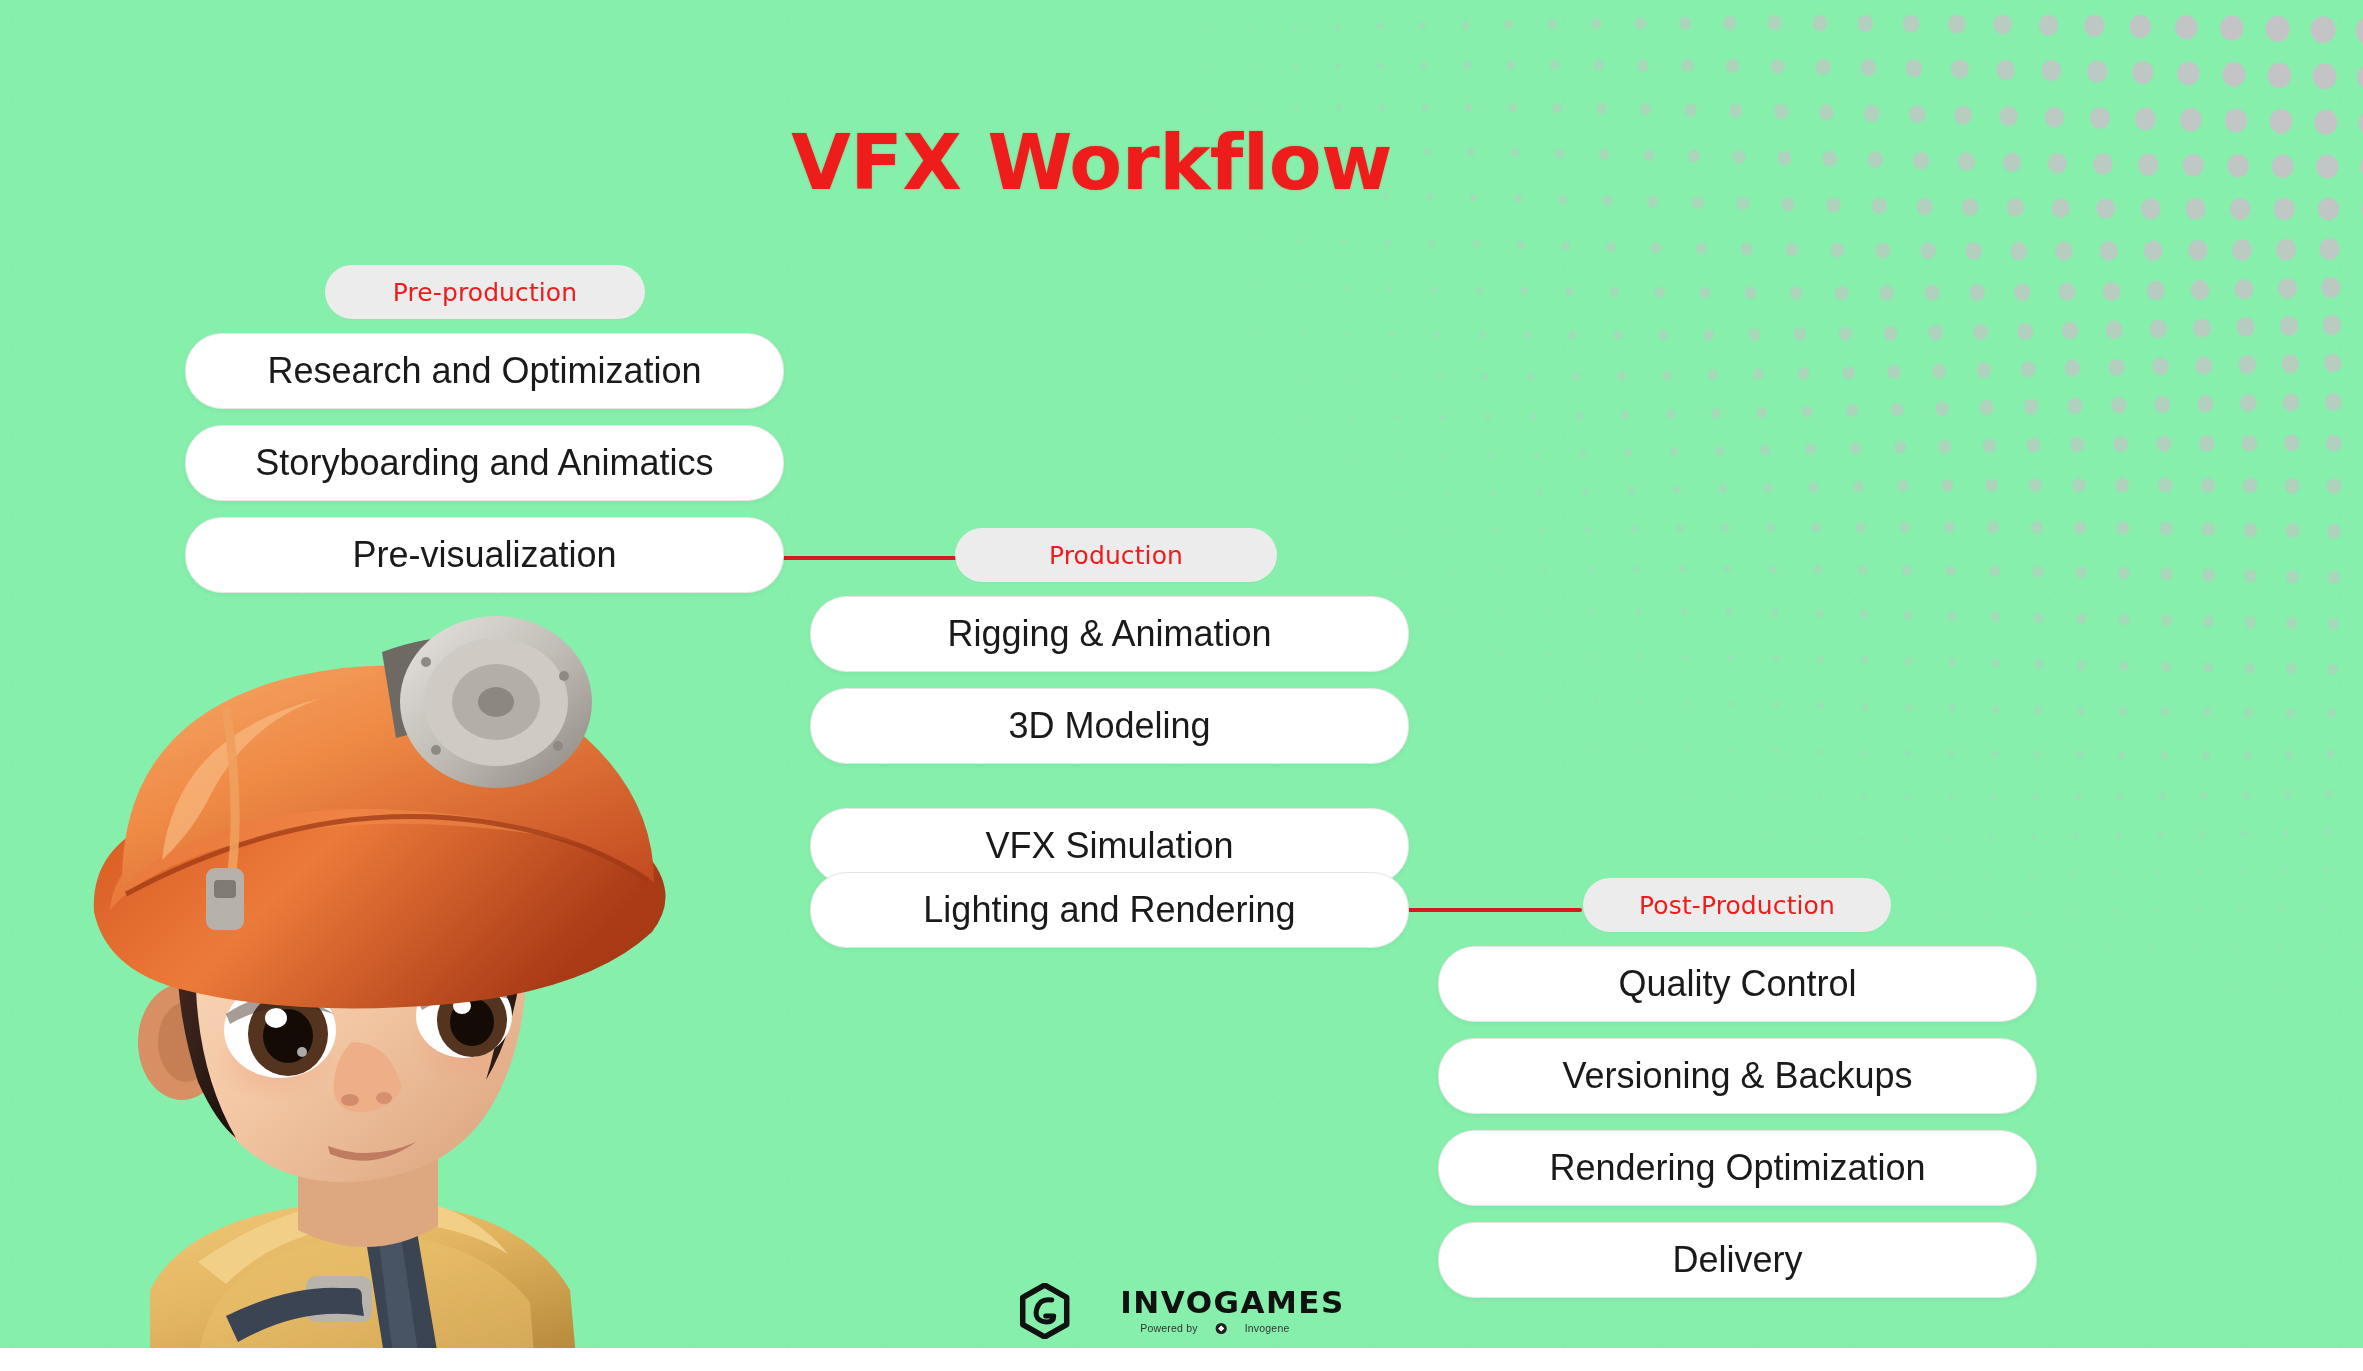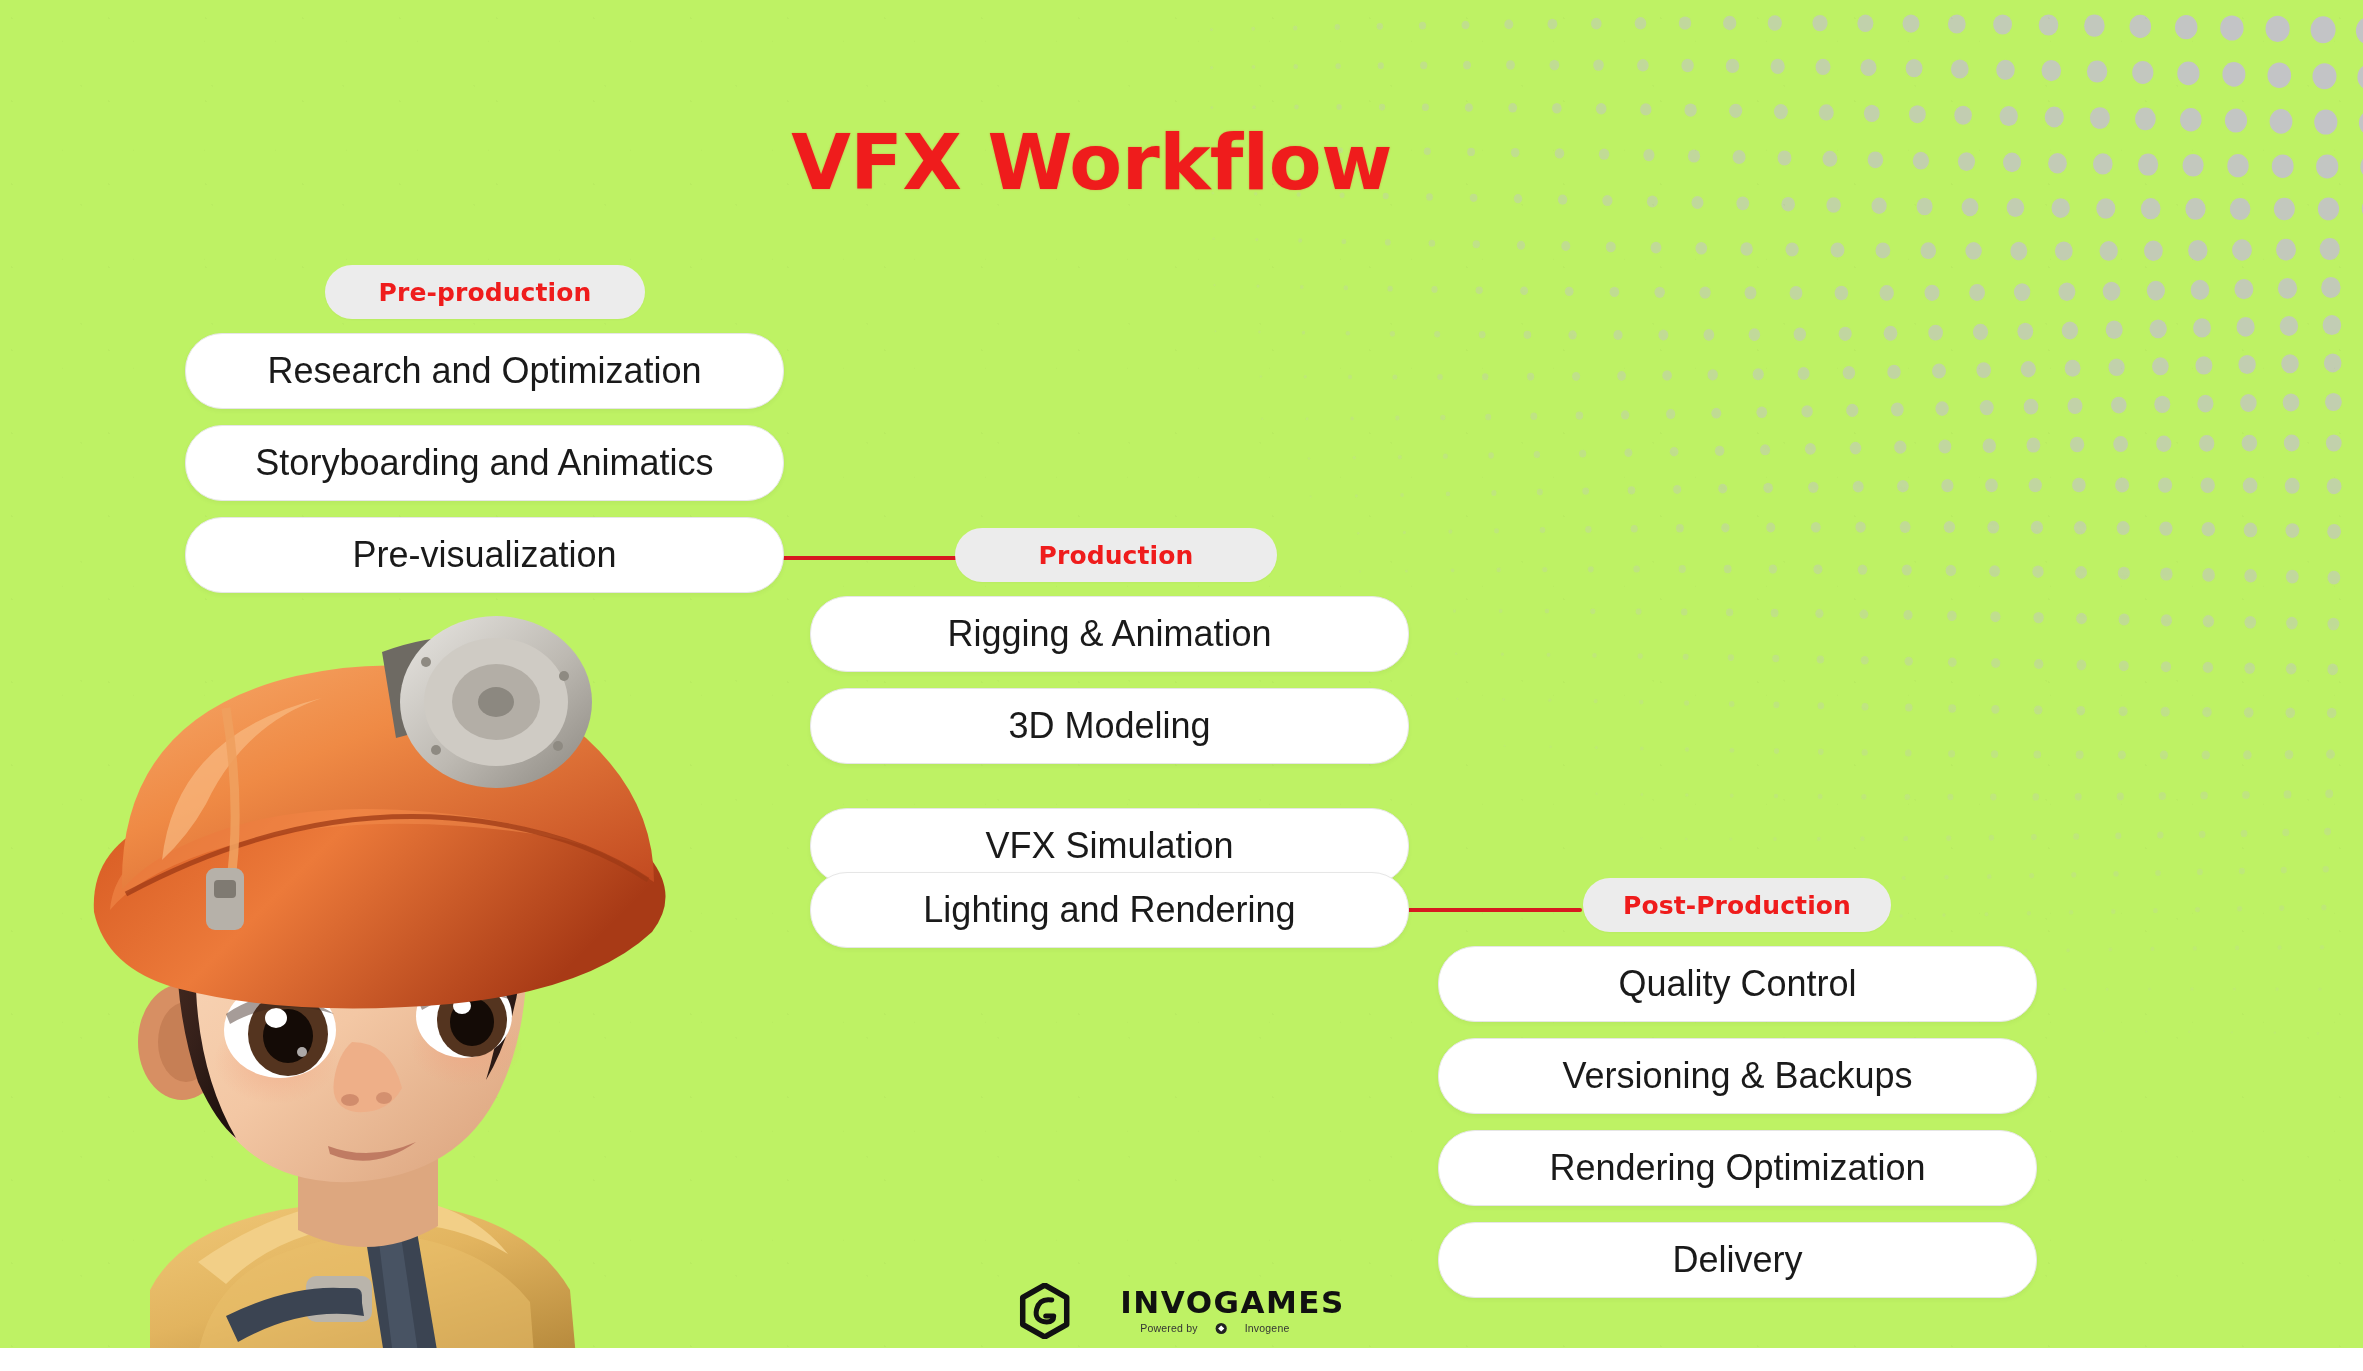--- a/index.html
+++ b/index.html
@@ -6,21 +6,21 @@
   html,body{margin:0;padding:0;}
   body{
     width:2363px;height:1371px;
     background:#ffffff;
     font-family:"Liberation Sans","DejaVu Sans",sans-serif;
     overflow:hidden;
     position:relative;
   }
 
   
-  #stage{position:absolute;inset:0;width:2363px;height:1348px;overflow:hidden;background:#bef264;}
+  #stage{position:absolute;inset:0;width:2363px;height:1348px;overflow:hidden;background:#86efac;}
 
   
   .halftone-wrap{position:absolute;inset:0;pointer-events:none;}
   .halftone-svg{position:absolute;top:0;left:0;width:2363px;height:1371px;}
 
   
   .speckle{
     position:absolute;inset:0;
     background-image:
       radial-gradient(circle at 12% 22%, rgba(0,0,0,.030) 0.9px, transparent 1.1px),
@@ -56,21 +56,21 @@
   
   .column{position:absolute;}
 
   .phase-header{
     position:absolute;
     height:54px;
     background:#ececec;
     border-radius:27px;
     display:flex;align-items:center;justify-content:center;
     color:#ef1c1c;
-    font-weight:bold;
+    font-weight:normal;
     font-size:25px;
     letter-spacing:.1px;
     font-family:"DejaVu Sans","Liberation Sans",sans-serif;
     white-space:nowrap;
     box-shadow:0 1px 2px rgba(0,0,0,.03);
   }
 
   .step{
     position:absolute;
     height:74px;

